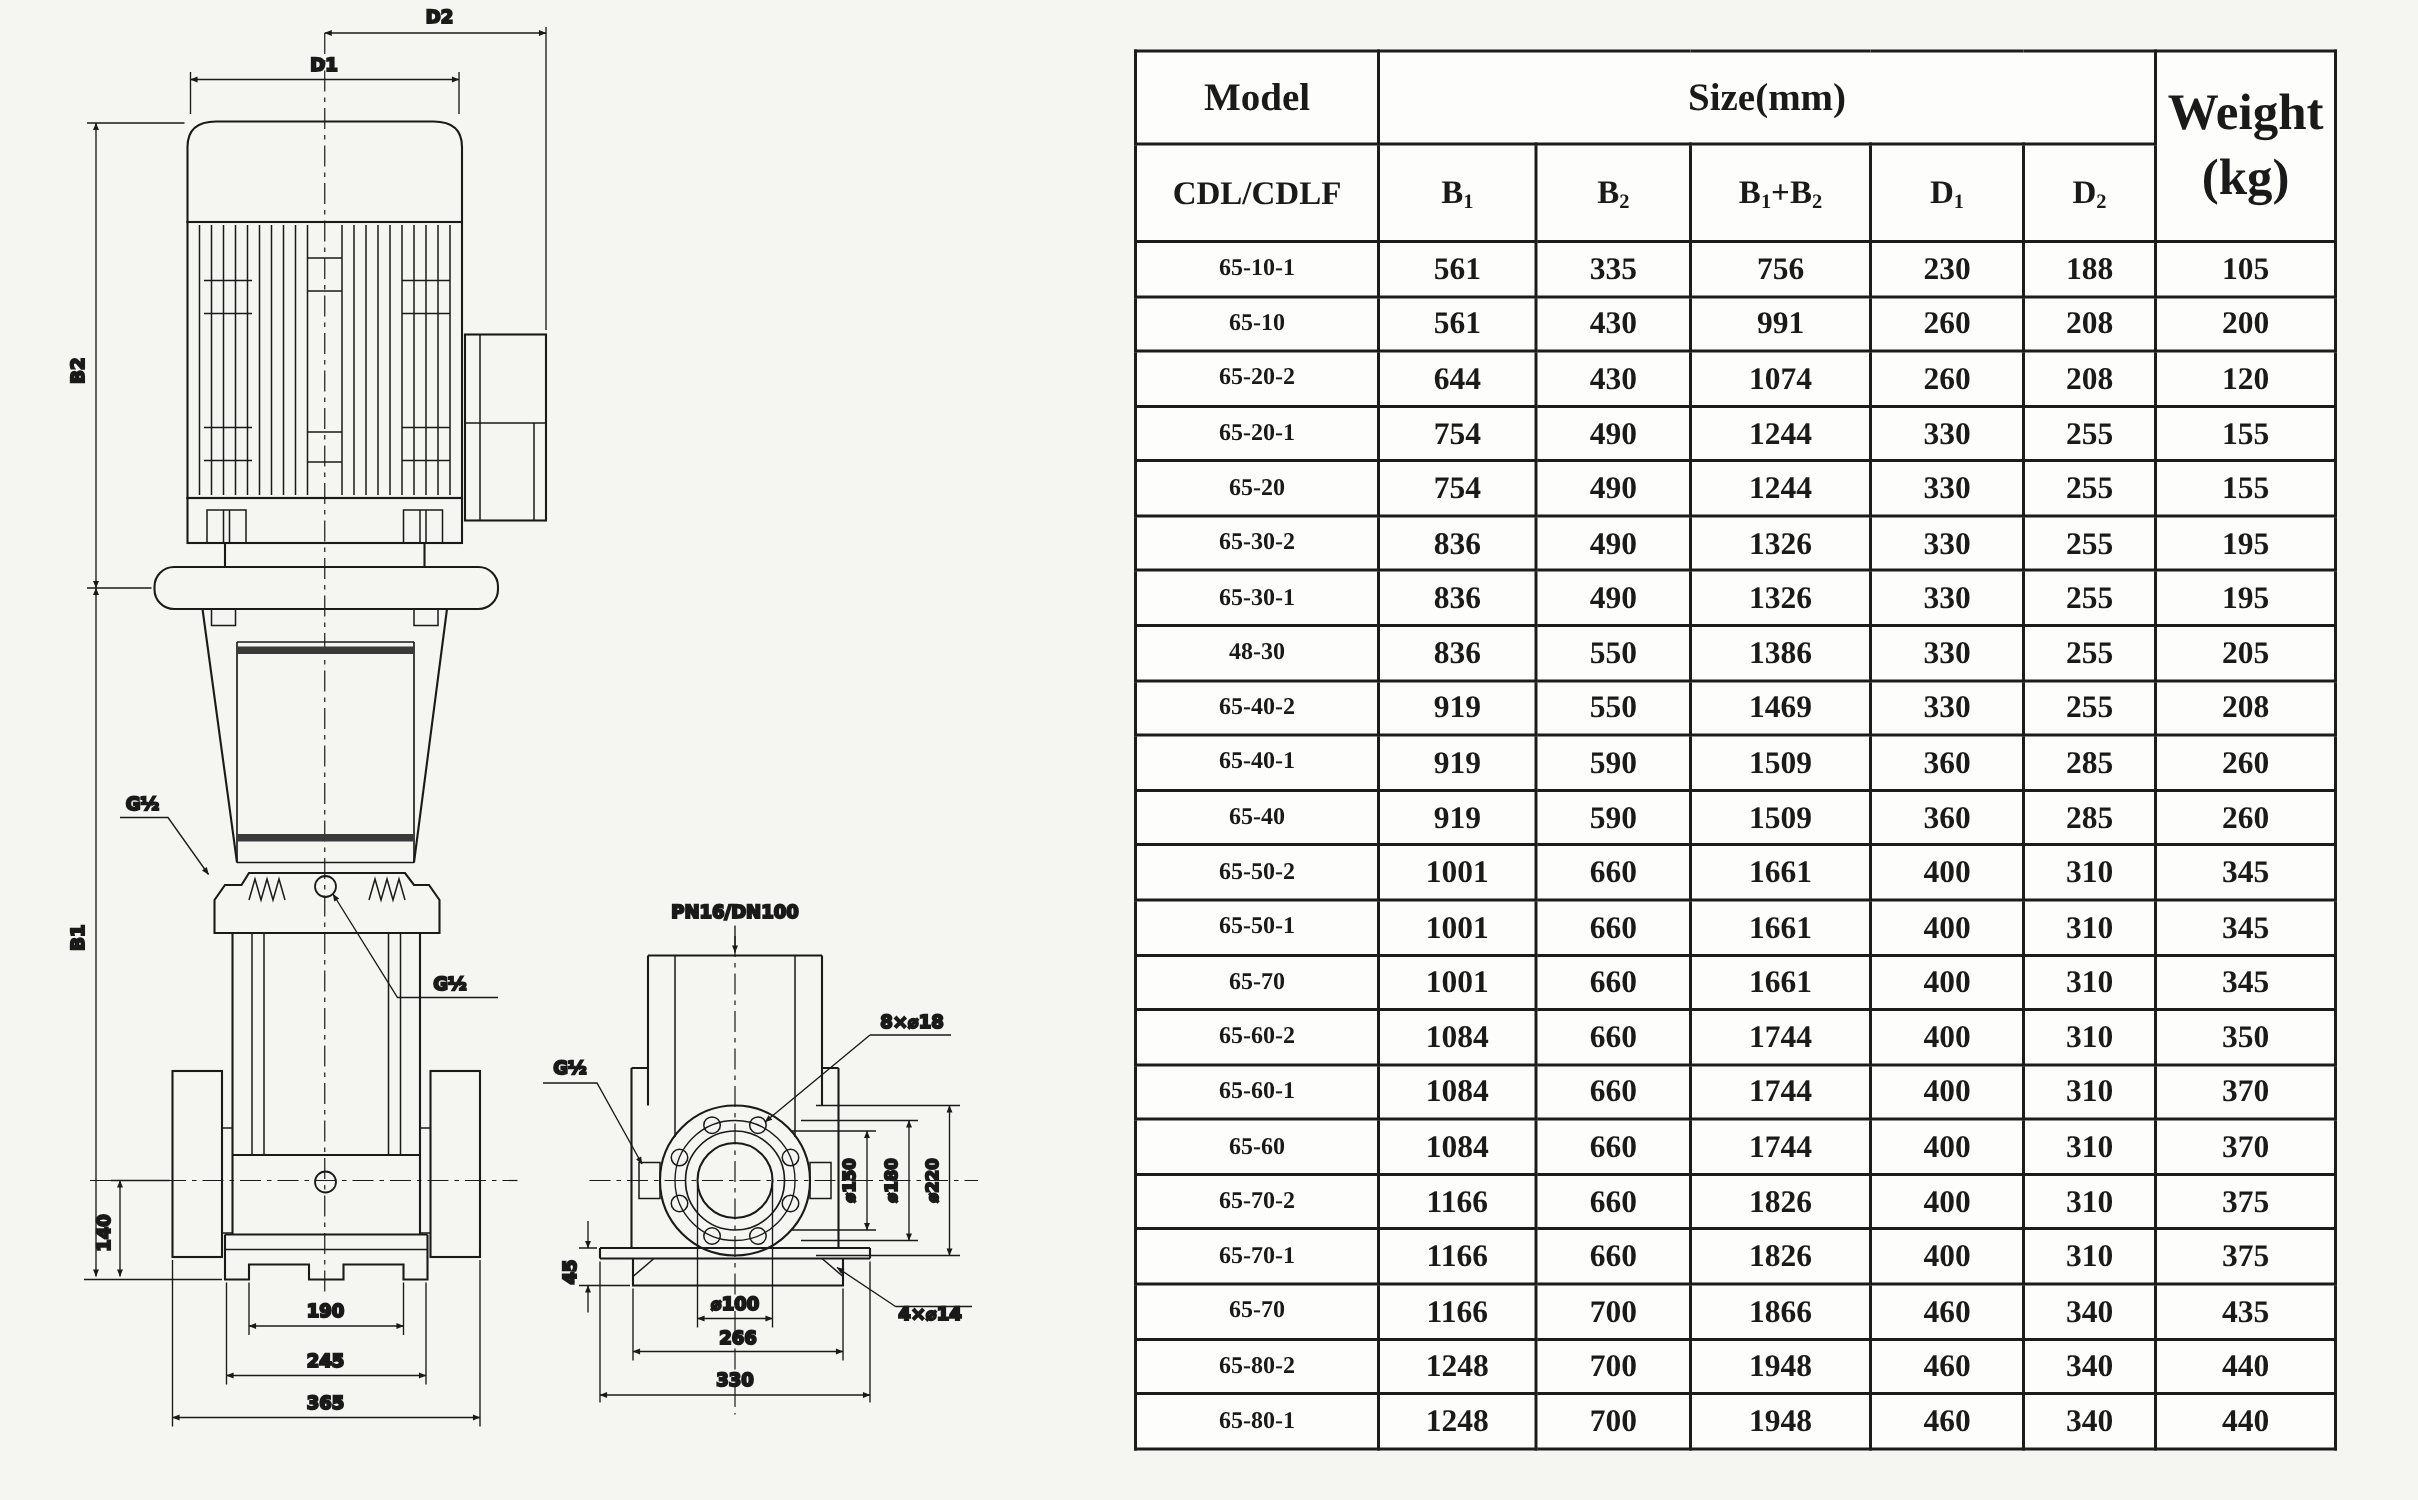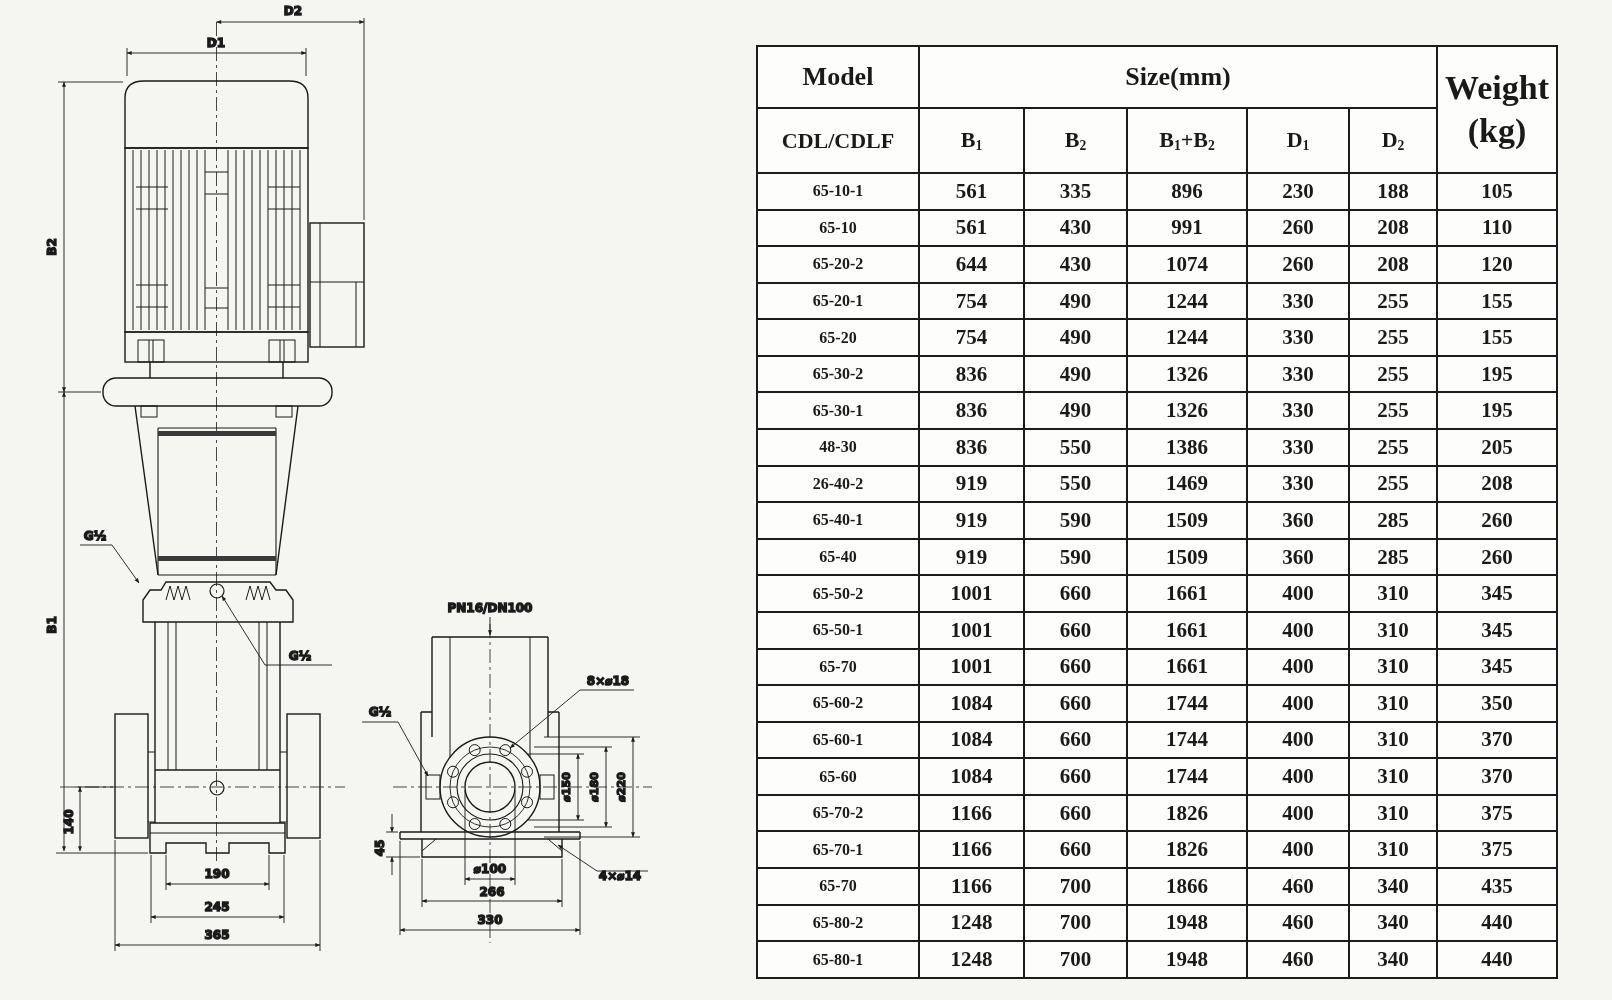--- a/index.html
+++ b/index.html
@@ -3,21 +3,21 @@
 <meta charset="utf-8">
 <style>
   html,body{margin:0;padding:0;background:#e9e9e6;}
   #page{position:relative;width:1612px;height:1000px;background:#f5f5f2;overflow:hidden;
         font-family:"Liberation Serif", serif;color:#1a1a1a;}
   #drawing{position:absolute;left:0;top:0;width:756px;height:1000px;}
   svg text{fill:#1a1a1a;font-family:"DejaVu Sans", sans-serif;font-weight:700;}
   .lbl{font-size:12px;}
   .lbl-sm{font-size:11px;}
   
-  #table-wrap{position:absolute;left:756px;top:45px;width:800px;height:934px;}
+  #table-wrap{position:absolute;left:756px;top:33px;width:800px;height:934px;}
   table{border-collapse:collapse;table-layout:fixed;width:800px;height:934px;background:#fdfdfb;}
   td,th{border:2px solid #1c1c1c;text-align:center;vertical-align:middle;padding:0;
         font-weight:700;overflow:hidden;white-space:nowrap;}
   th.h1{font-size:26px;}
   th.h2{font-size:22px;}
   th.weight-cell{font-size:34px;line-height:1.25;}
   td.model{font-size:16px;}
   td.num{font-size:21px;}
   sub{font-size:62%;vertical-align:-0.25em;}
 </style>
@@ -256,33 +256,33 @@
             <th class="h2">D<sub>1</sub></th>
             <th class="h2">D<sub>2</sub></th>
           </tr>
       </thead>
       <tbody id="table-body">
 
       <tr>
             <td class="model">65-10-1</td>
             <td class="num">561</td>
             <td class="num">335</td>
-            <td class="num">896</td>
+            <td class="num">756</td>
             <td class="num">230</td>
             <td class="num">188</td>
             <td class="num">105</td>
           </tr>
           <tr>
             <td class="model">65-10</td>
             <td class="num">561</td>
             <td class="num">430</td>
             <td class="num">991</td>
             <td class="num">260</td>
             <td class="num">208</td>
-            <td class="num">110</td>
+            <td class="num">200</td>
           </tr>
           <tr>
             <td class="model">65-20-2</td>
             <td class="num">644</td>
             <td class="num">430</td>
             <td class="num">1074</td>
             <td class="num">260</td>
             <td class="num">208</td>
             <td class="num">120</td>
           </tr>
@@ -325,21 +325,21 @@
           <tr>
             <td class="model">48-30</td>
             <td class="num">836</td>
             <td class="num">550</td>
             <td class="num">1386</td>
             <td class="num">330</td>
             <td class="num">255</td>
             <td class="num">205</td>
           </tr>
           <tr>
-            <td class="model">26-40-2</td>
+            <td class="model">65-40-2</td>
             <td class="num">919</td>
             <td class="num">550</td>
             <td class="num">1469</td>
             <td class="num">330</td>
             <td class="num">255</td>
             <td class="num">208</td>
           </tr>
           <tr>
             <td class="model">65-40-1</td>
             <td class="num">919</td>

